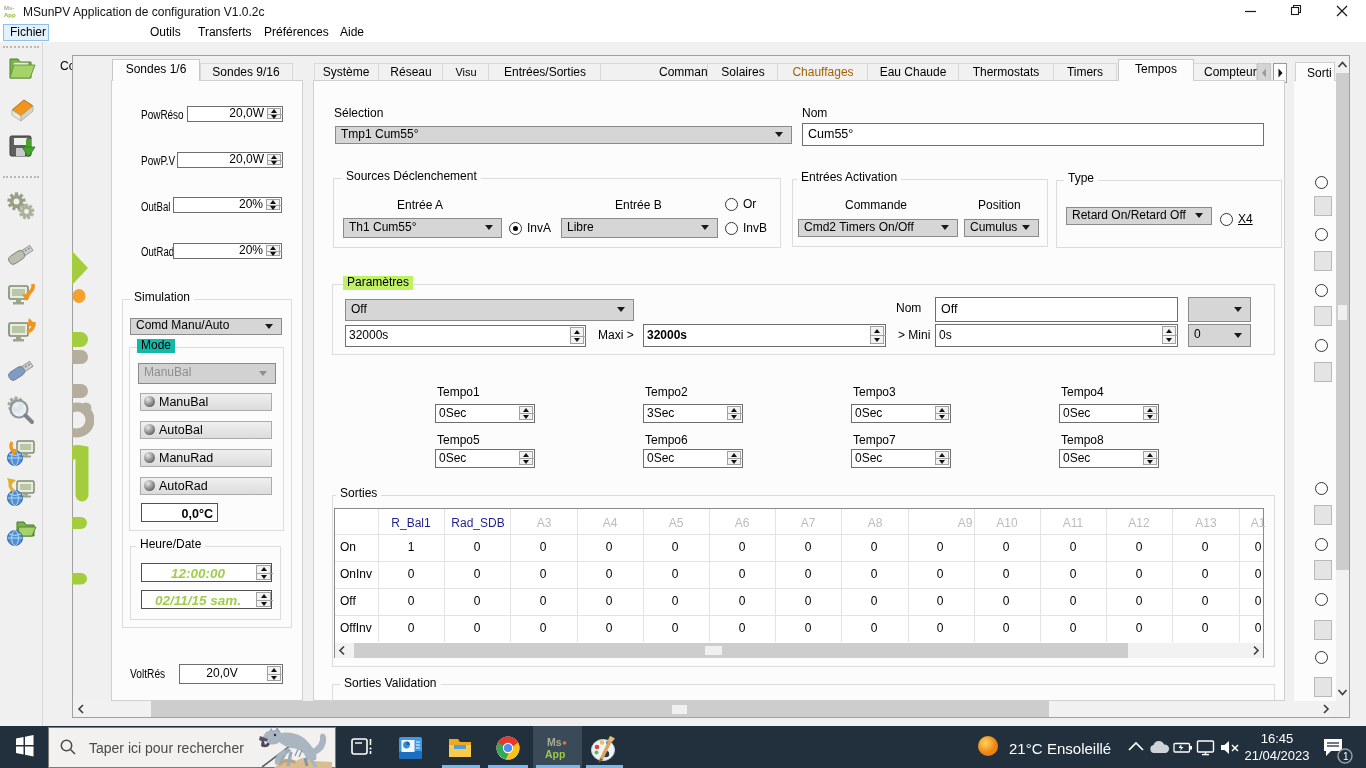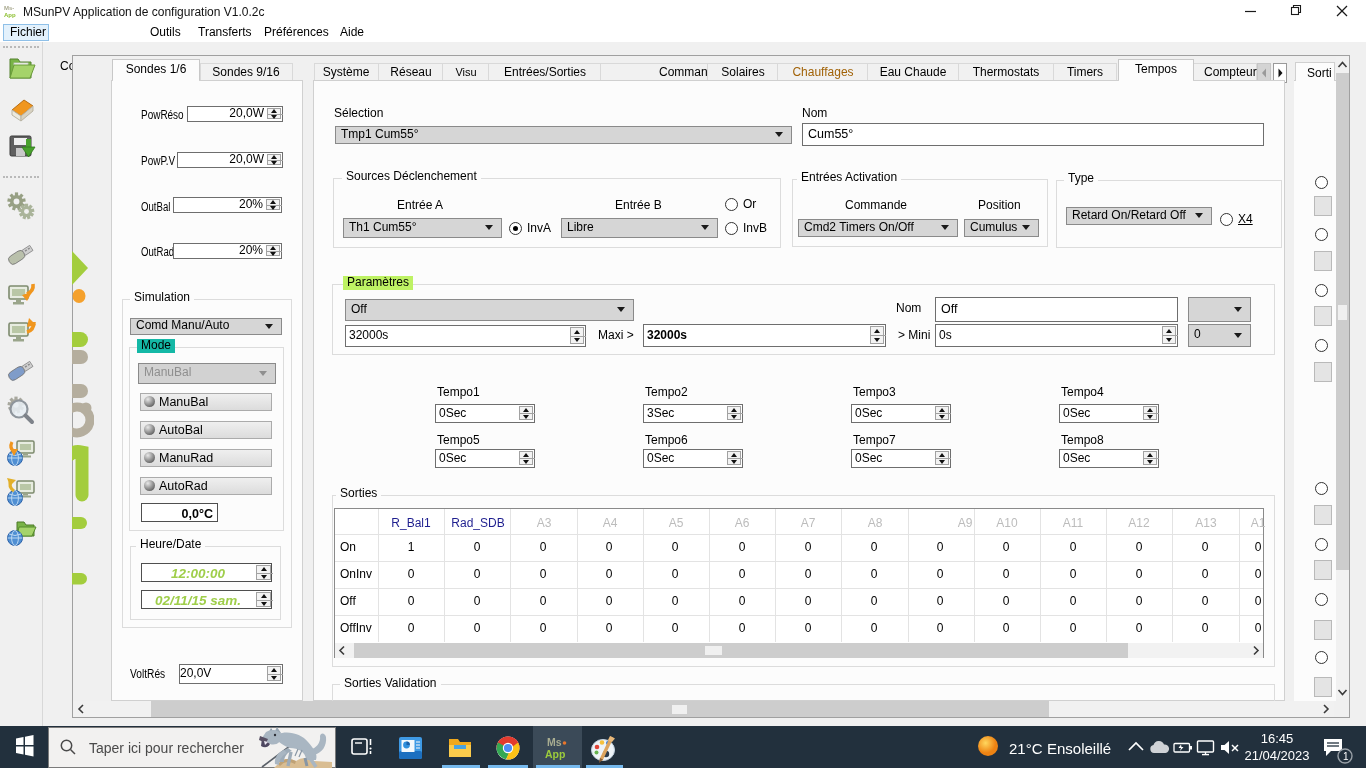--- a/index.html
+++ b/index.html
@@ -231,21 +231,21 @@
 <div class="a" style="left:260.5px;top:567.25px;width:0;height:0;border-left:3.8px solid transparent;border-right:3.8px solid transparent;border-bottom:4.8px solid #111;"></div>
 <div class="a" style="left:260.5px;top:574.75px;width:0;height:0;border-left:3.8px solid transparent;border-right:3.8px solid transparent;border-top:4.8px solid #111;"></div>
 <div class="a" style="left:141px;top:590px;width:131px;height:19px;background:#fff;border:1px solid #4f4f4f;"></div>
 <div class="a t" style="left:142px;top:593px;width:112px;text-align:center;font-size:13.5px;font-weight:bold;font-style:italic;color:#9fce4a;">02/11/15 sam.</div>
 <div class="a" style="left:256px;top:592px;width:15px;height:15px;background:#f3f3f3;border:1px solid #a2a2a2;"></div>
 <div class="a" style="left:256px;top:599.5px;width:17px;height:1px;background:#a2a2a2;"></div>
 <div class="a" style="left:260.5px;top:594.25px;width:0;height:0;border-left:3.8px solid transparent;border-right:3.8px solid transparent;border-bottom:4.8px solid #111;"></div>
 <div class="a" style="left:260.5px;top:601.75px;width:0;height:0;border-left:3.8px solid transparent;border-right:3.8px solid transparent;border-top:4.8px solid #111;"></div>
 <div class="a t" style="left:130px;top:668px;font-size:12px;color:#000;transform:scaleX(.85);transform-origin:0 0;">VoltRés</div>
 <div class="a" style="left:179px;top:664px;width:104px;height:20px;background:#fff;border:1px solid #6e6e6e;"></div>
-<div class="a t" style="left:180px;top:667px;width:84px;text-align:left;font-size:12px;color:#000;">20,0V</div>
+<div class="a t" style="left:180px;top:667px;width:84px;text-align:center;font-size:12px;color:#000;">20,0V</div>
 <div class="a" style="left:267px;top:666px;width:14px;height:15px;background:#f3f3f3;border:1px solid #a2a2a2;"></div>
 <div class="a" style="left:267px;top:673.5px;width:16px;height:1px;background:#a2a2a2;"></div>
 <div class="a" style="left:271.0px;top:668.25px;width:0;height:0;border-left:3.8px solid transparent;border-right:3.8px solid transparent;border-bottom:4.8px solid #111;"></div>
 <div class="a" style="left:271.0px;top:675.75px;width:0;height:0;border-left:3.8px solid transparent;border-right:3.8px solid transparent;border-top:4.8px solid #111;"></div>
 <div class="a" style="left:314px;top:63px;width:65px;height:17px;background:#f1f1f1;border:1px solid #d9d9d9;border-bottom:none;"></div>
 <div class="a t" style="left:346px;top:66px;font-size:12px;color:#000;transform:translateX(-50%);">Système</div>
 <div class="a" style="left:379px;top:63px;width:64px;height:17px;background:#f1f1f1;border:1px solid #d9d9d9;border-bottom:none;border-left:none;"></div>
 <div class="a t" style="left:411px;top:66px;font-size:12px;color:#000;transform:translateX(-50%);">Réseau</div>
 <div class="a" style="left:443px;top:63px;width:46px;height:17px;background:#f1f1f1;border:1px solid #d9d9d9;border-bottom:none;border-left:none;"></div>
 <div class="a t" style="left:466px;top:66px;font-size:11px;color:#000;transform:translateX(-50%);">Visu</div>

